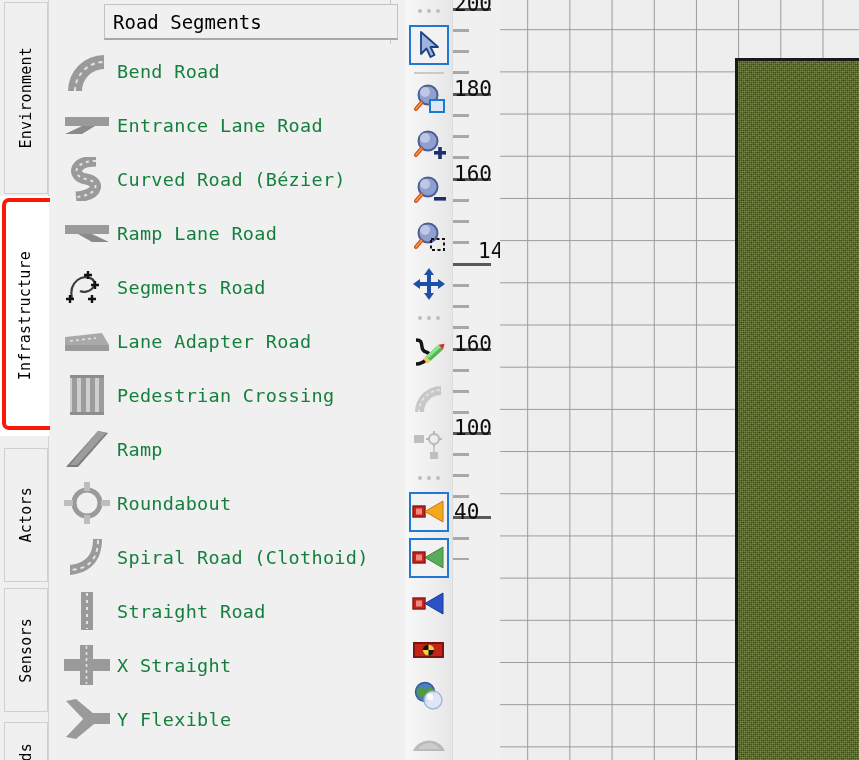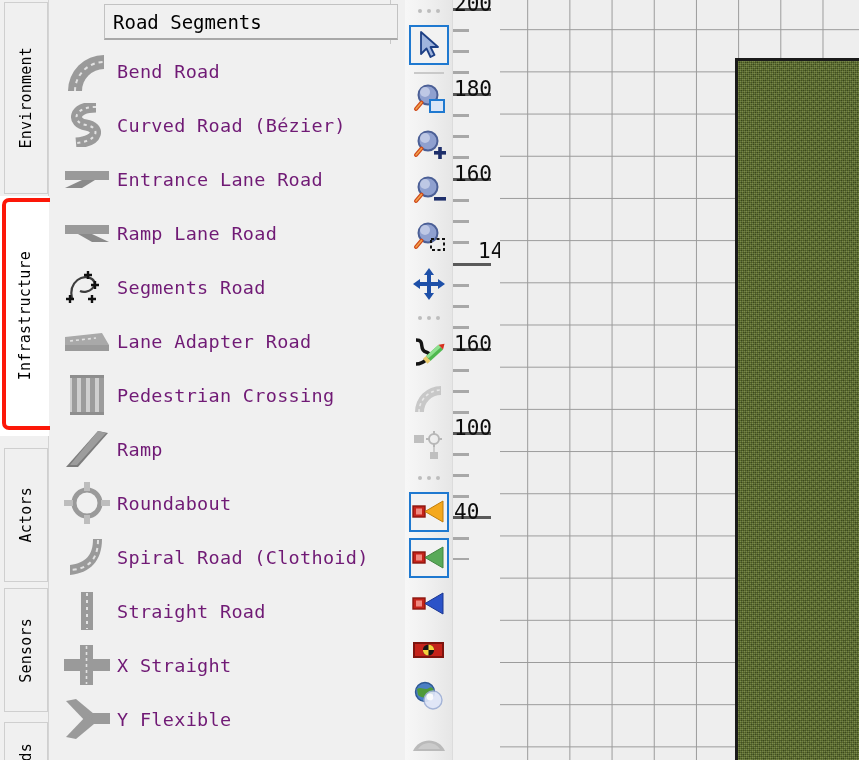--- a/index.html
+++ b/index.html
@@ -103,21 +103,21 @@
     display: flex; align-items: center;
     padding-left: 4px;
   }
   .pitem .picon {
     width: 54px; height: 46px;
     flex: 0 0 54px;
     display: flex; align-items: center; justify-content: center;
   }
   .pitem .plabel {
     font-size: 18.5px;
-    color: #701a75;
+    color: #15803d;
     white-space: nowrap;
     letter-spacing: 0.3px;
     margin-left: 3px;
     font-family: "DejaVu Sans Mono", "Liberation Mono", monospace;
   }
 
   
   #toolbar {
     position: absolute; left: 405px; top: 0;
     width: 48px; height: 760px;
@@ -244,34 +244,34 @@
             <svg width="50" height="44" viewBox="0 0 50 44">
               <path d="M6 42 A36 36 0 0 1 42 6 L42 20 A22 22 0 0 0 20 42 Z" fill="#9a9a9a"></path>
               <path d="M13 42 A29 29 0 0 1 42 13" fill="none" stroke="#e2e2e2" stroke-width="2" stroke-dasharray="4 4"></path>
             </svg>
           </div>
           <div class="plabel">Bend Road</div>
         </div>
         <div class="pitem">
           <div class="picon">
             <svg width="50" height="44" viewBox="0 0 50 44">
+              <rect x="3" y="14" width="44" height="9" fill="#9a9a9a"></rect>
+              <path d="M3 31 L20 31 L33 23 L20 23 Z" fill="#8a8a8a"></path>
+            </svg>
+          </div>
+          <div class="plabel">Entrance Lane Road</div>
+        </div>
+        <div class="pitem">
+          <div class="picon">
+            <svg width="50" height="44" viewBox="0 0 50 44">
               <path d="M34 4 C10 4 10 20 24 22 C38 24 38 38 14 40" fill="none" stroke="#9a9a9a" stroke-width="11" stroke-linecap="butt"></path>
               <path d="M34 4 C10 4 10 20 24 22 C38 24 38 38 14 40" fill="none" stroke="#e2e2e2" stroke-width="2" stroke-dasharray="3 4"></path>
             </svg>
           </div>
           <div class="plabel">Curved Road (Bézier)</div>
-        </div>
-        <div class="pitem">
-          <div class="picon">
-            <svg width="50" height="44" viewBox="0 0 50 44">
-              <rect x="3" y="14" width="44" height="9" fill="#9a9a9a"></rect>
-              <path d="M3 31 L20 31 L33 23 L20 23 Z" fill="#8a8a8a"></path>
-            </svg>
-          </div>
-          <div class="plabel">Entrance Lane Road</div>
         </div>
         <div class="pitem">
           <div class="picon">
             <svg width="50" height="44" viewBox="0 0 50 44">
               <rect x="3" y="14" width="44" height="9" fill="#9a9a9a"></rect>
               <path d="M16 23 L30 23 L47 31 L30 31 Z" fill="#8a8a8a"></path>
             </svg>
           </div>
           <div class="plabel">Ramp Lane Road</div>
         </div>

